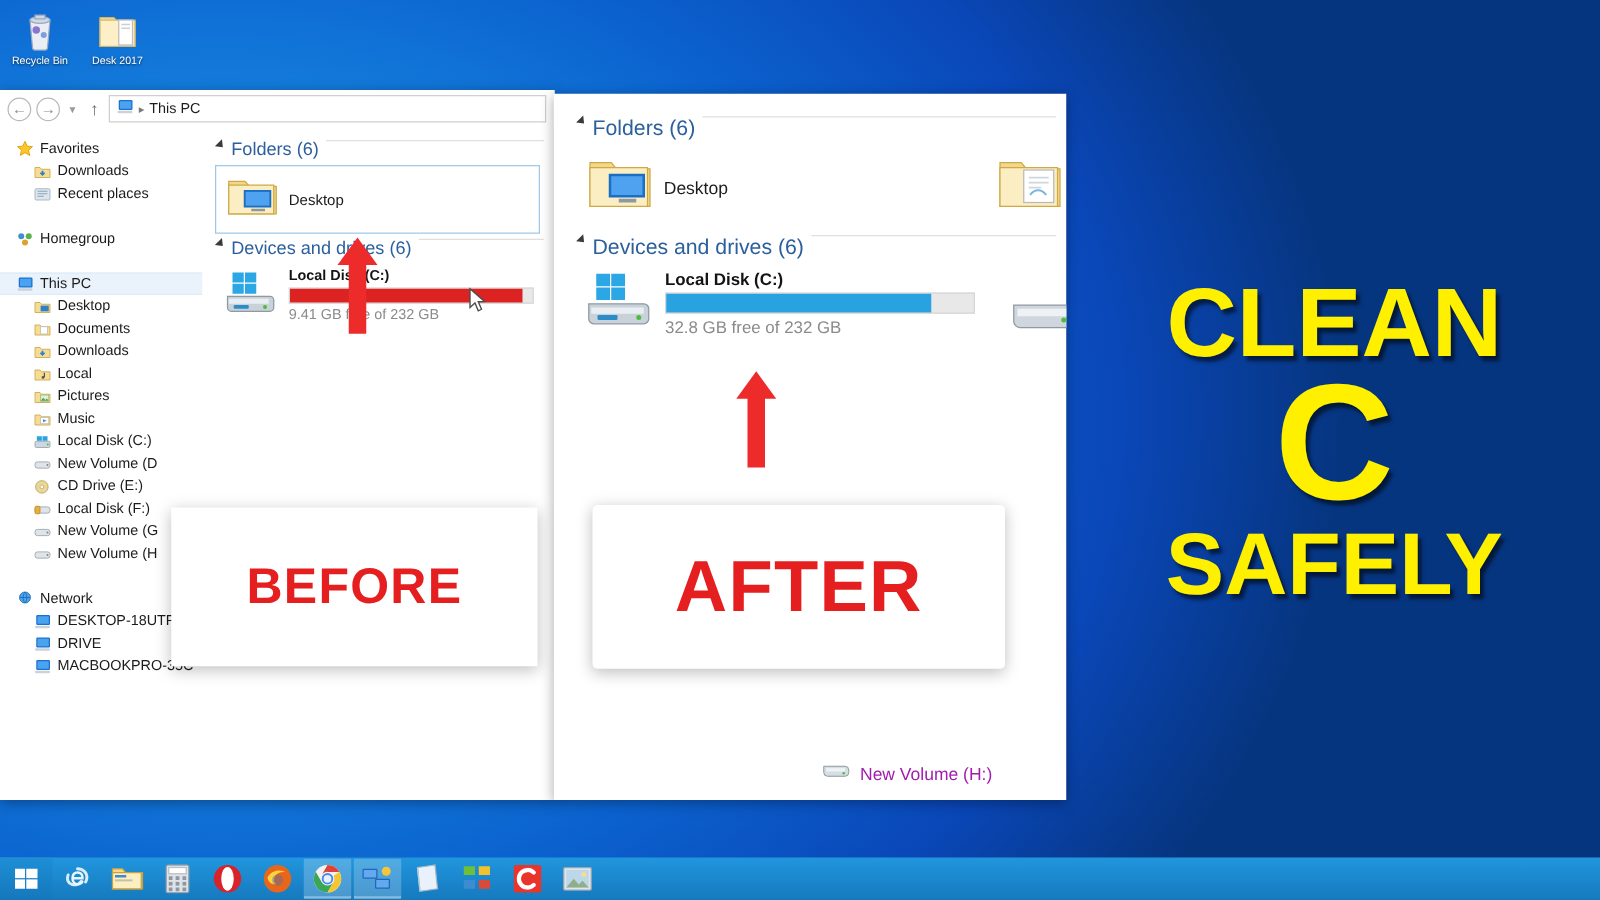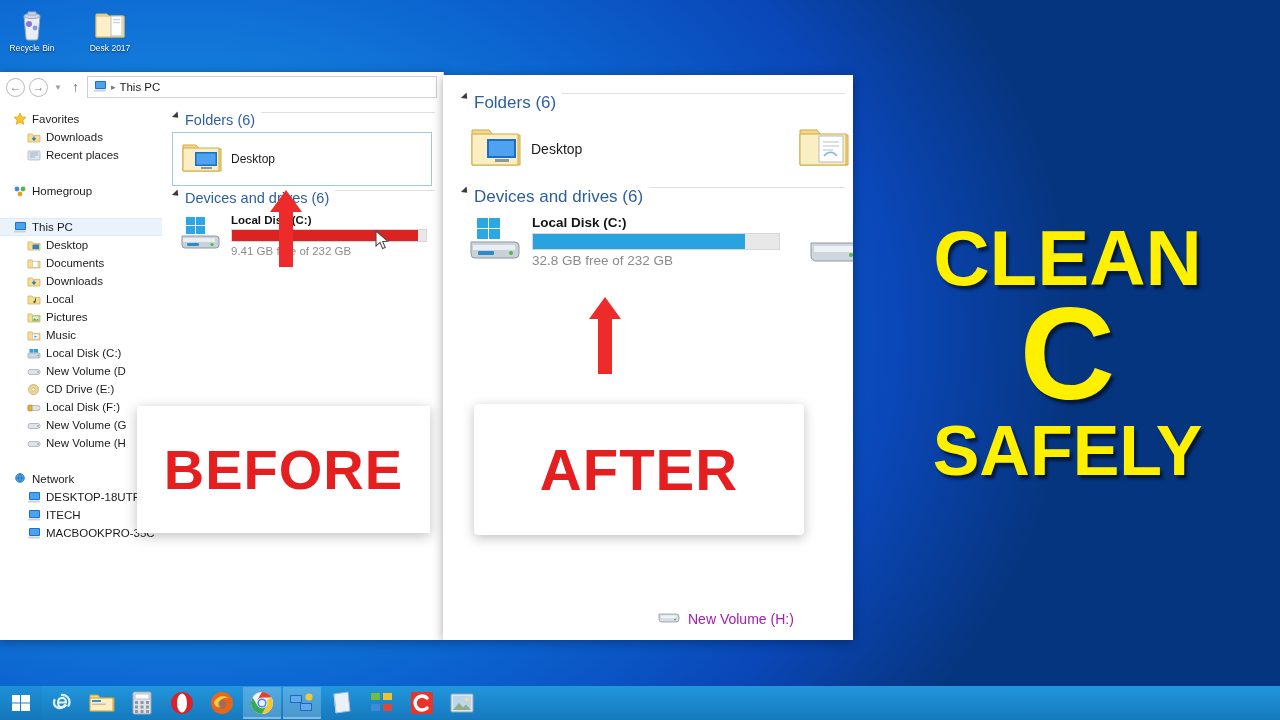--- a/index.html
+++ b/index.html
@@ -9,21 +9,21 @@
     font-family: "Liberation Sans", sans-serif;
   }
   #stage {
     position: relative;
     width: 1280px; height: 720px;
     background: radial-gradient(ellipse 70% 95% at 14% 46%, #26a6ee 0%, #1787e0 28%, #0b62cf 58%, #0a47b8 80%, #06357f 100%);
     overflow: hidden;
   }
 
   
-  .desk-icons { position: absolute; left: 4px; top: 4px; display: flex; gap: 22px; }
+  .desk-icons { position: absolute; left: 4px; top: 4px; display: flex; gap: 6px; }
   .desk-icon { width: 56px; text-align: center; }
   .desk-icon .glyph { height: 40px; display: flex; align-items: center; justify-content: center; }
   .desk-icon .cap {
     font-size: 8.5px; color: #fff; line-height: 1.1;
     text-shadow: 0 1px 2px rgba(0,0,0,.7);
     white-space: nowrap;
   }
 
   
   .taskbar {
@@ -389,21 +389,21 @@
             <span>DESKTOP-18UTFLS</span>
           </div>
           <div class="nav-row child">
             <span class="nav-ico">
               <svg width="14" height="13" viewBox="0 0 14 13">
                   <rect x="2" y="1" width="11" height="8" rx="1" fill="#1f6fd0"></rect>
                   <rect x="3" y="2" width="9" height="6" fill="#4aa3ef"></rect>
                   <rect x="1" y="9.5" width="12" height="2" rx="1" fill="#c9d2da"></rect>
                 </svg>
             </span>
-            <span>ITECH</span>
+            <span>DRIVE</span>
           </div>
           <div class="nav-row child">
             <span class="nav-ico">
               <svg width="14" height="13" viewBox="0 0 14 13">
                   <rect x="2" y="1" width="11" height="8" rx="1" fill="#1f6fd0"></rect>
                   <rect x="3" y="2" width="9" height="6" fill="#4aa3ef"></rect>
                   <rect x="1" y="9.5" width="12" height="2" rx="1" fill="#c9d2da"></rect>
                 </svg>
             </span>
             <span>MACBOOKPRO-35C</span>
@@ -563,21 +563,21 @@
             <path d="M3 5.5 h15 v2.6 H3z" fill="#f0f3f6"></path>
             <circle cx="17" cy="9.6" r="1" fill="#4fbb3c"></circle>
           </svg>
         </span>
         <span style="font-size:14px; color:#a21caf;">New Volume (H:)</span>
       </div>
     </div>
   </div>
 
   <div class="ba-card" style="left:137px; top:406px; width:293px; height:127px;">
-    <span class="ba-text" style="font-size: 56px; color: rgb(229, 31, 31);">BEFORE</span>
+    <span class="ba-text" style="font-size: 40px; color: rgb(229, 31, 31);">BEFORE</span>
   </div>
 
   <div class="ba-card" style="left:474px; top:404px; width:330px; height:131px; border-radius:4px;">
     <span class="ba-text" style="font-size: 58px; color: rgb(229, 31, 31);">AFTER</span>
   </div>
 
   <div class="banner">
     <div class="banner-line bl-clean" style="color: rgb(255, 240, 0); margin-top: 20px;">CLEAN</div>
     <div class="banner-line bl-c" style="color: rgb(255, 240, 0);">C</div>
     <div class="banner-line bl-safely" style="color: rgb(255, 240, 0);">SAFELY</div>

